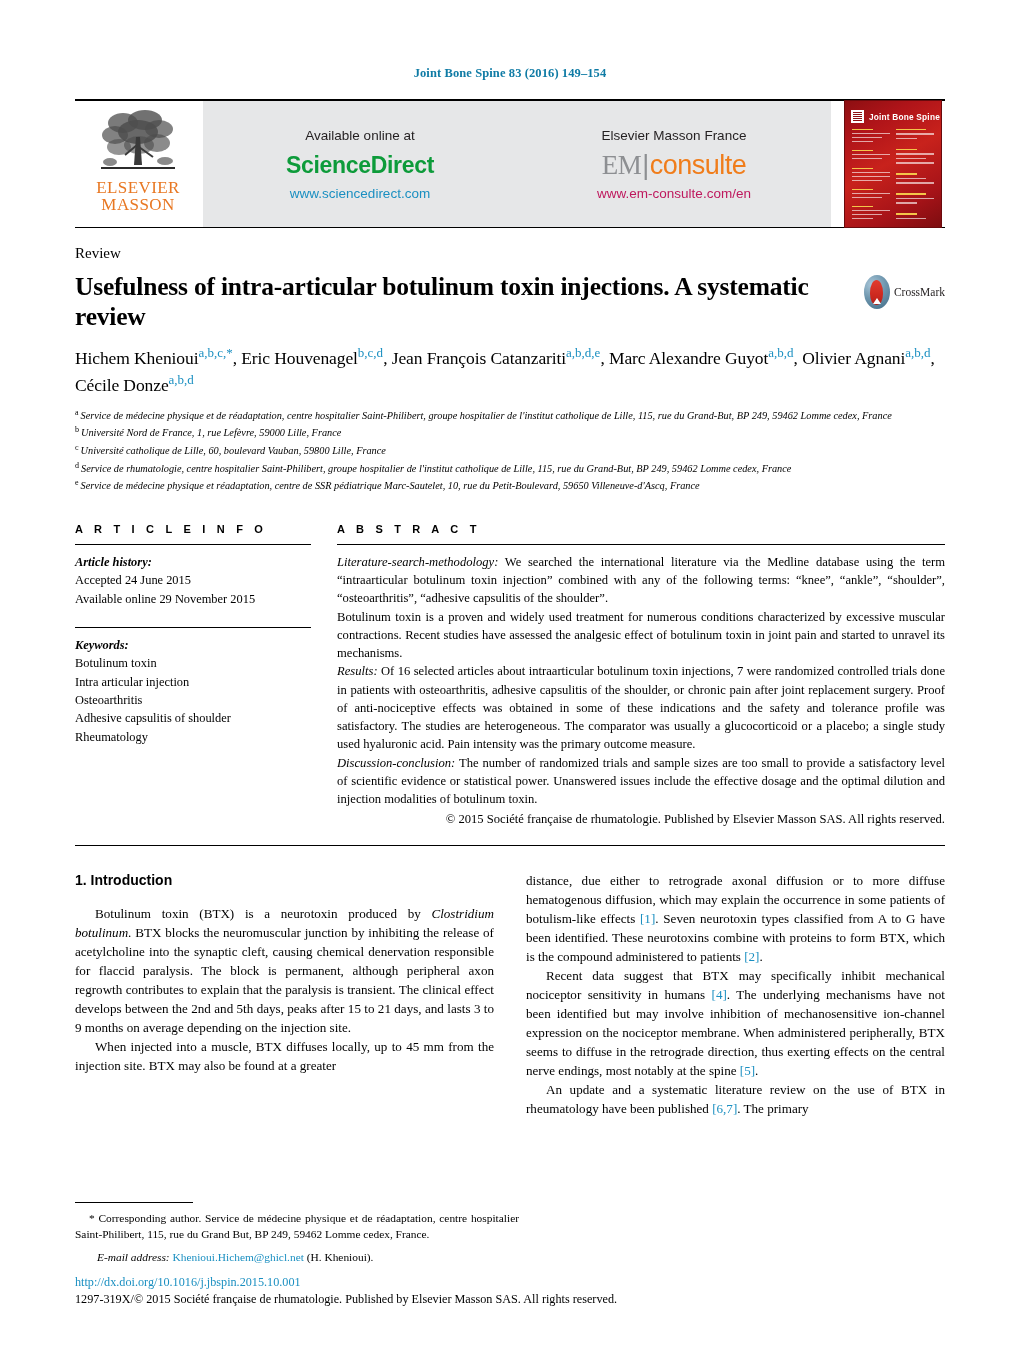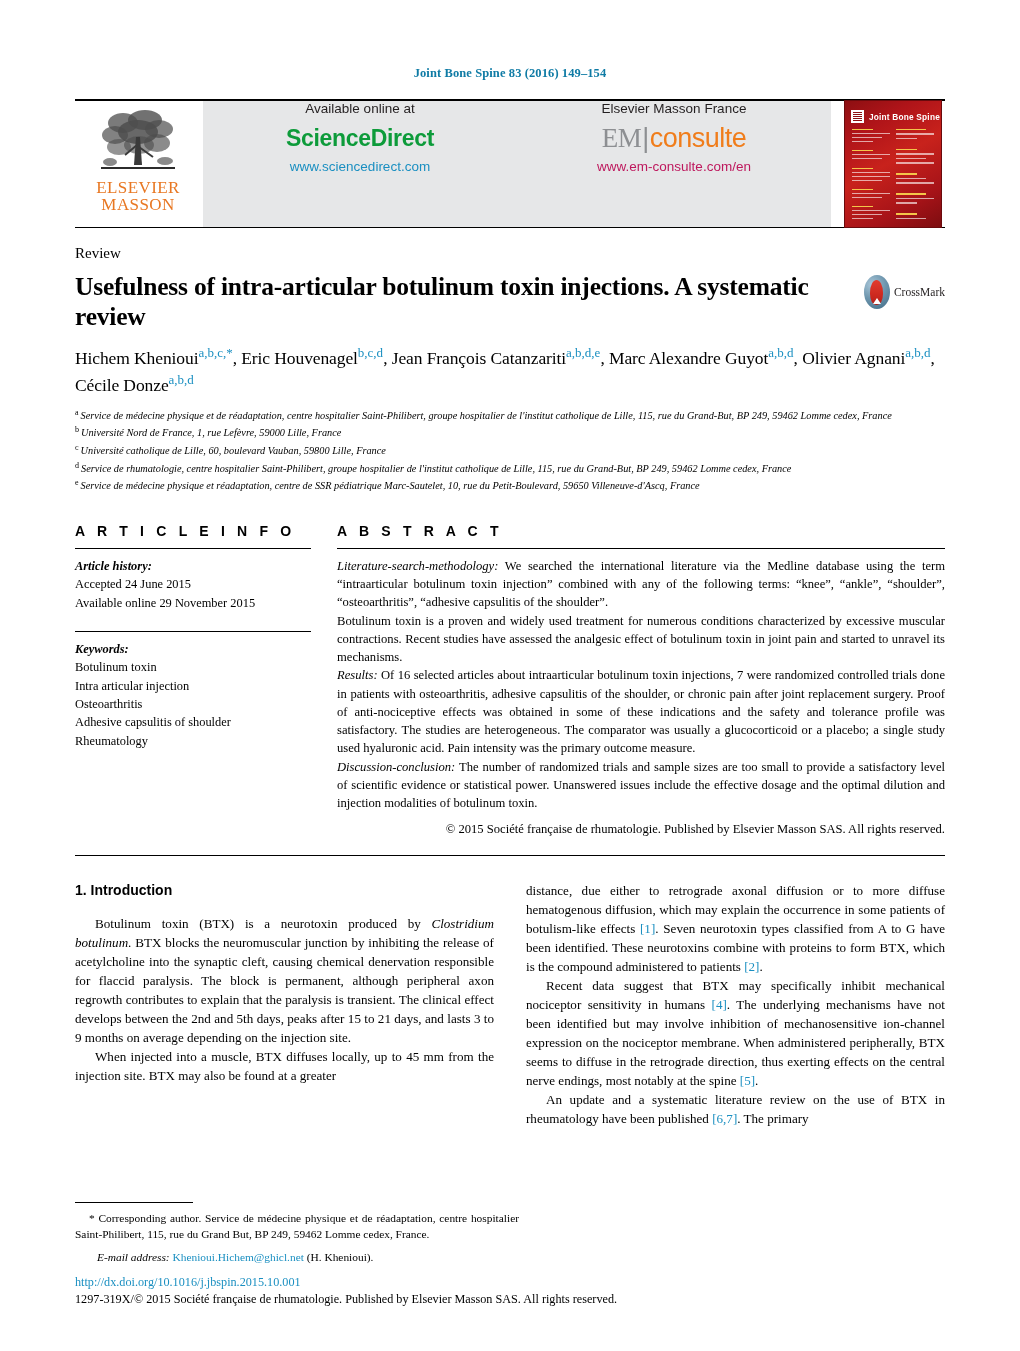--- a/index.html
+++ b/index.html
@@ -64,20 +64,21 @@
     flex: 1;
     display: flex;
     background: #e6e7e8;
     margin-left: 2px;
   }
   .mast-panel {
     flex: 1;
     display: flex;
     flex-direction: column;
     align-items: center;
+    justify-content: center;
     font-family: "Liberation Sans", sans-serif;
   }
   .panel-top {
     font-size: 13.5px;
     color: #231f20;
     margin-bottom: 9px;
   }
   .sd-logo {
     font-size: 23px;
     font-weight: bold;
@@ -238,21 +239,21 @@
   }
   .col-info {
     flex: 0 0 262px;
     width: 262px;
     padding-right: 26px;
     box-sizing: border-box;
   }
   .col-abs { flex: 1; }
   .sec-head {
     font-family: "Liberation Sans", sans-serif;
-    font-size: 14px;
+    font-size: 11px;
     font-weight: bold;
     letter-spacing: 4.2px;
   }
   .hr-head {
     border-top: 1px solid #000;
     margin-top: 9px;
     margin-bottom: 8px;
   }
   .ital-lbl { font-style: italic; font-weight: bold; }
   .info-block { font-size: 12.4px; line-height: 1.48; }
@@ -260,21 +261,21 @@
   .hr-mid { border-top: 1px solid #000; margin: 2px 0 8px 0; }
 
   .abs-body {
     font-size: 12.6px;
     line-height: 1.45;
     text-align: justify;
     hyphens: none;
   }
   .abs-body p { margin: 0; }
   .abs-copy {
-    margin-top: 8px;
+    margin-top: 2px;
     text-align: right;
     font-size: 12.6px;
   }
   .rule-abs-bottom {
     border-top: 1px solid #000;
     margin-top: 16px;
   }
 
   
   .body-cols {

